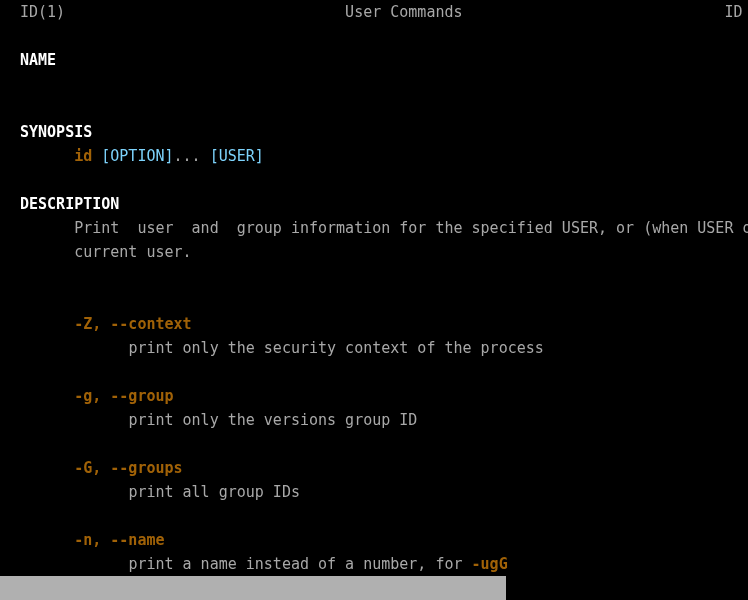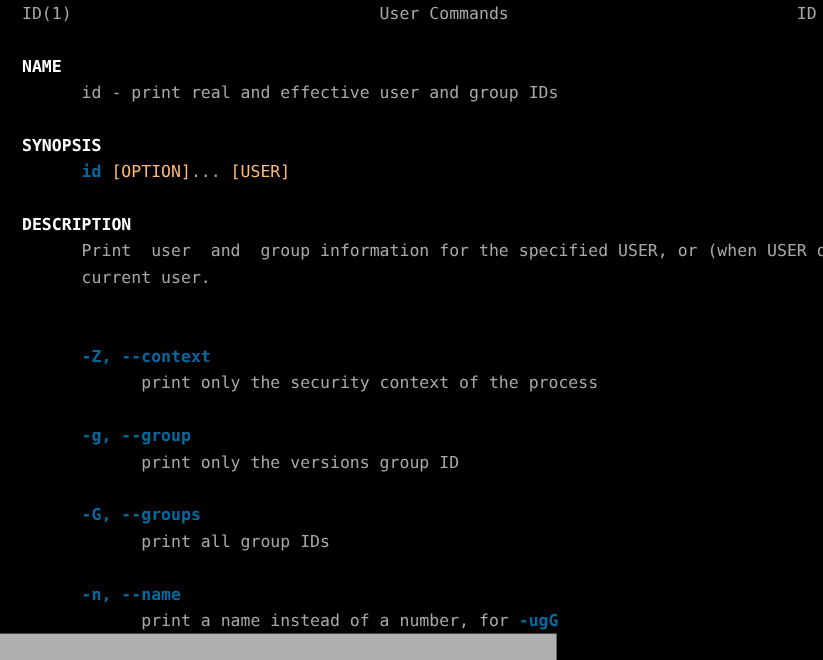--- a/index.html
+++ b/index.html
@@ -32,22 +32,22 @@
     position: relative;
     height: 24px;
     white-space: pre;
     color: #aaaaaa;
   }
   
   .row span {
     white-space: pre;
   }
   .dim   { color: #a8a8a8; }
-  .bold  { color: #0369a1; font-weight: bold; }
-  .cyan  { color: #fdba74; }
+  .bold  { color: #a16207; font-weight: bold; }
+  .cyan  { color: #7dd3fc; }
   .hdr   { color: #a8a8a8; }
   .sect  { color: #ffffff; font-weight: bold; }
 
   #statusbar {
     position: absolute;
     left: 0;
     top: 576px;
     height: 24px;
     line-height: 24px;
     white-space: pre;
@@ -62,21 +62,21 @@
 </head>
 <body>
 
 <div id="terminal">
   <div class="screen">
 
     <div id="content-rows">
         <div class="row"><span class="hdr">ID(1)                               User Commands                             ID</span></div>
         <div class="row"></div>
         <div class="row"><span class="sect">NAME</span></div>
-        <div class="row"><span class="dim">      </span><span class="dim">id - print real and effective user and group IDs</span></div>
+        <div class="row"><span class="dim">      </span></div>
         <div class="row"></div>
         <div class="row"><span class="sect">SYNOPSIS</span></div>
         <div class="row"><span class="dim">      </span><span class="bold">id </span><span class="cyan">[OPTION]</span><span class="dim">... </span><span class="cyan">[USER]</span></div>
         <div class="row"></div>
         <div class="row"><span class="sect">DESCRIPTION</span></div>
         <div class="row"><span class="dim">      </span><span class="dim">Print  user  and  group information for the specified USER, or (when USER omitted) for</span></div>
         <div class="row"><span class="dim">      </span><span class="dim">current user.</span></div>
         <div class="row">&nbsp;</div>
         <div class="row">&nbsp;</div>
         <div class="row"><span class="dim">      </span><span class="bold">-Z, --context</span></div>

